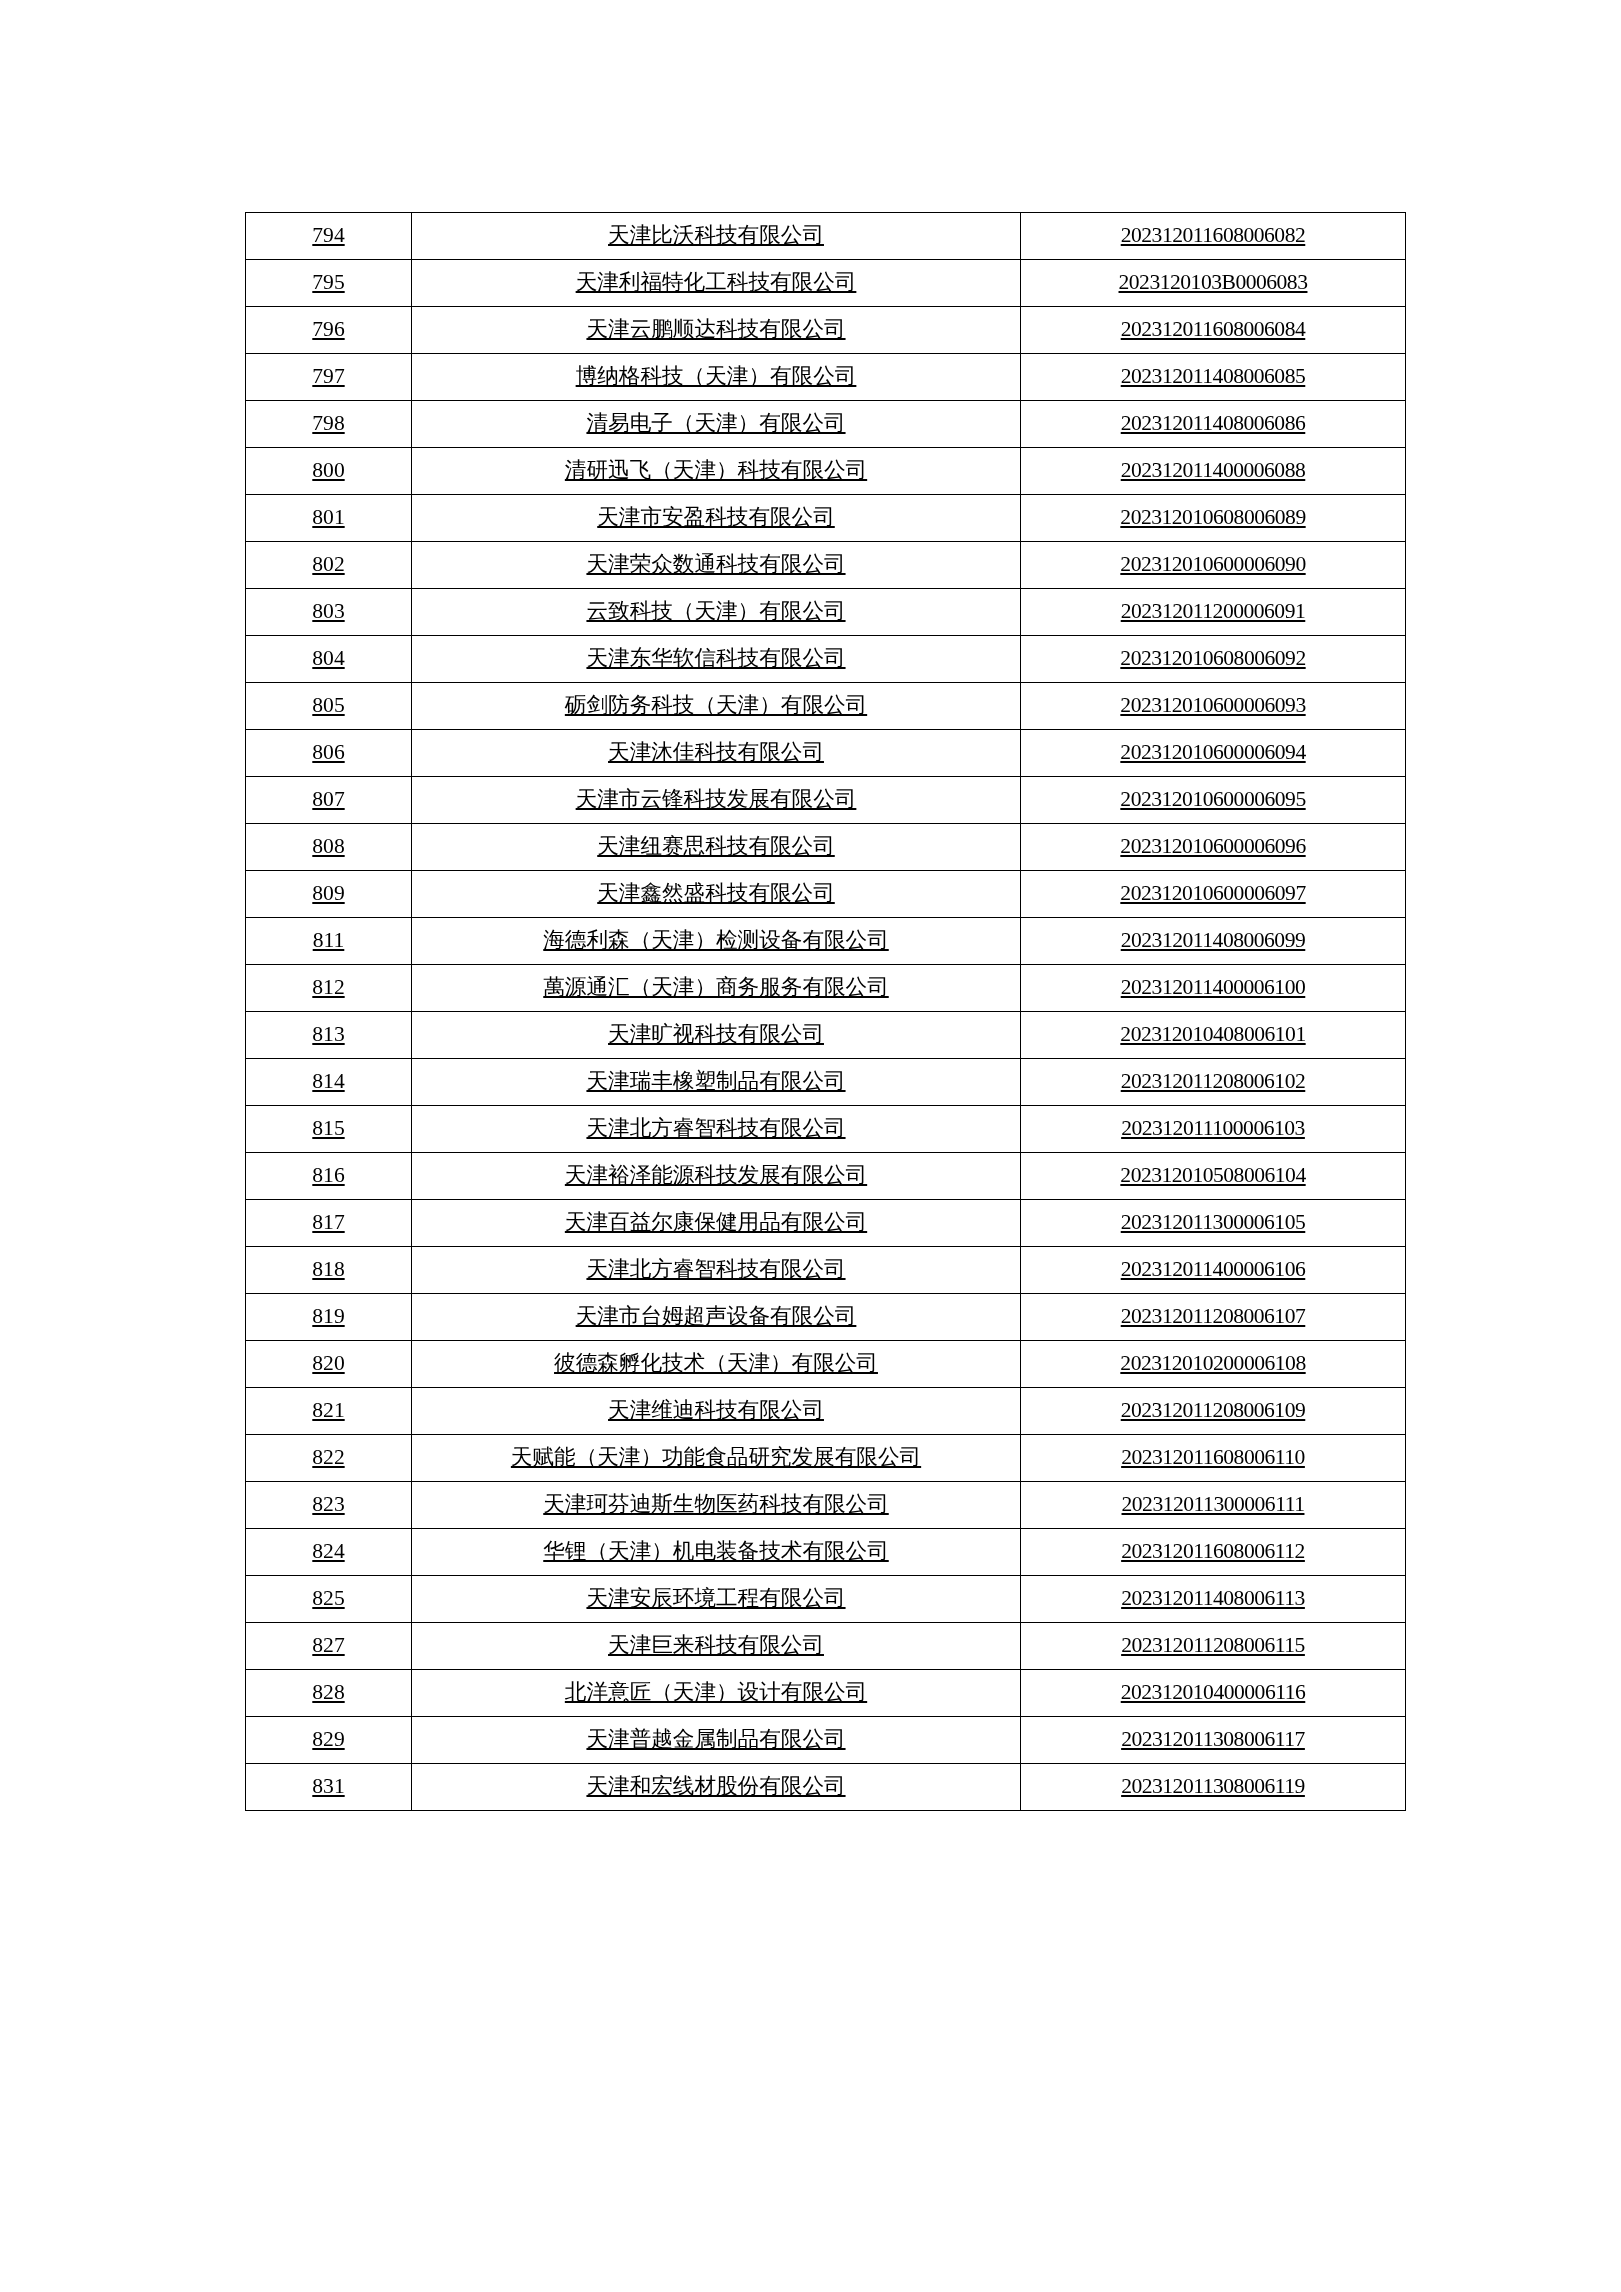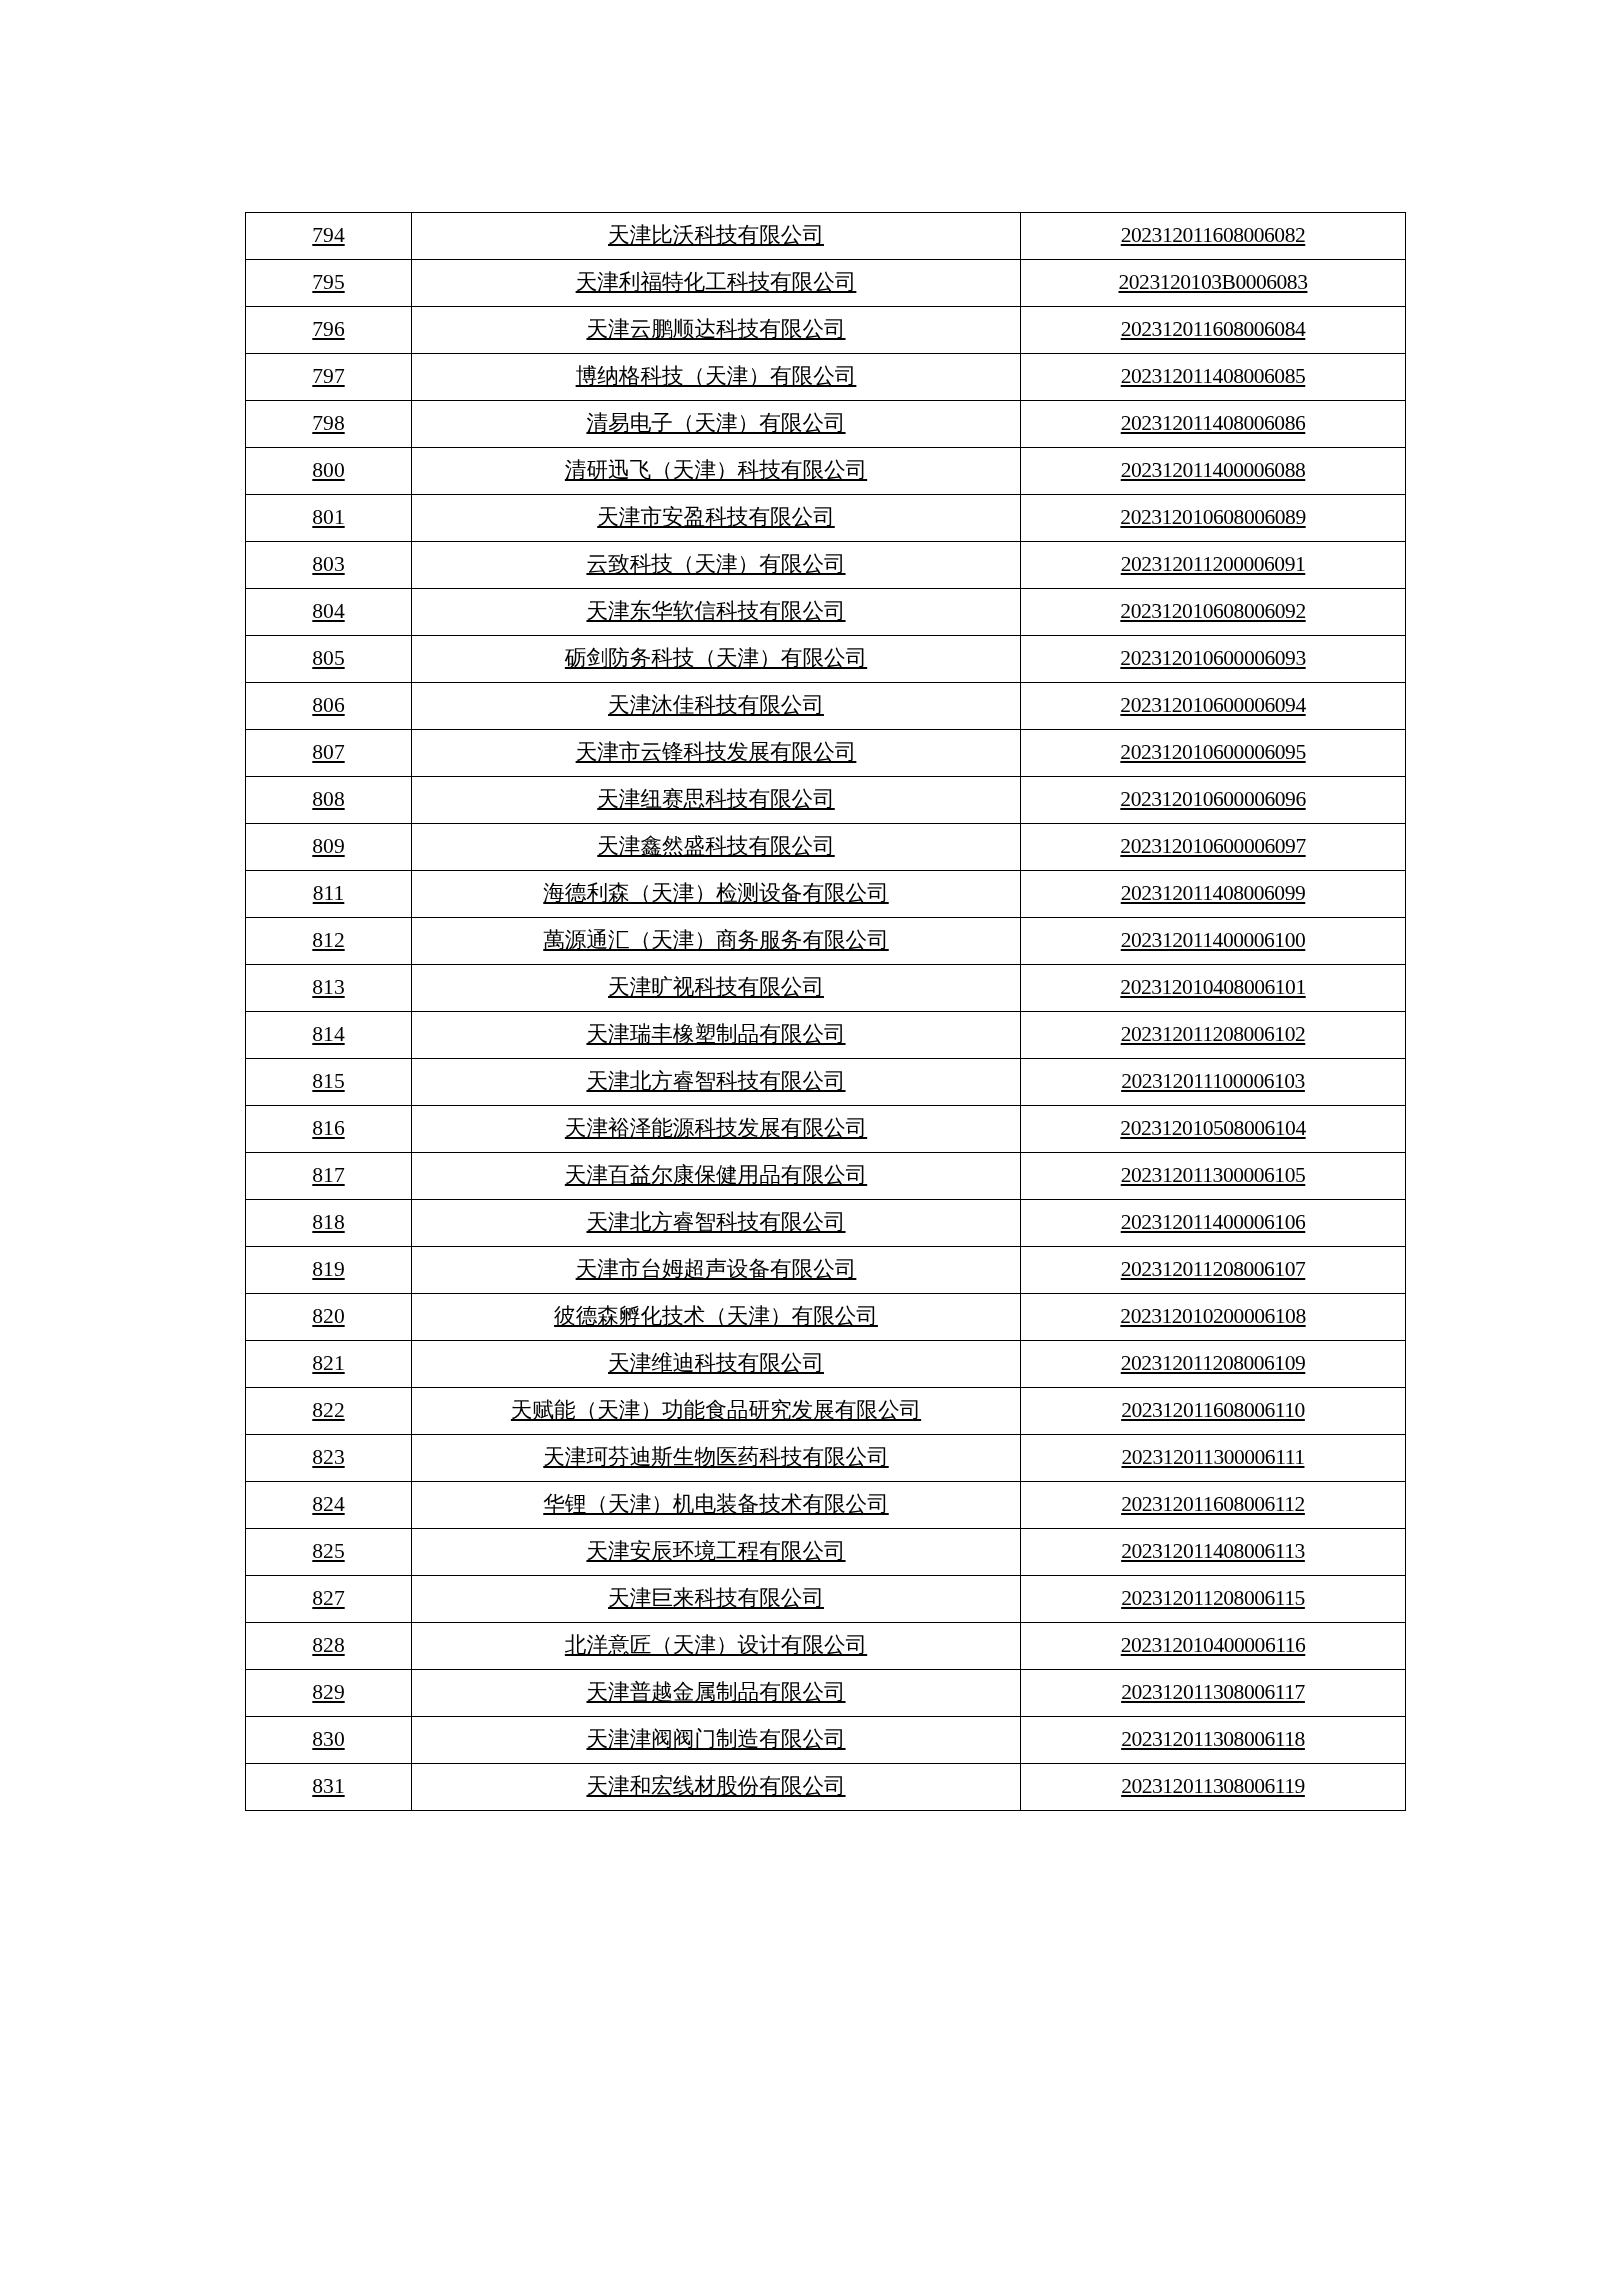--- a/index.html
+++ b/index.html
@@ -48,20 +48,25 @@
       </tr>
       <tr>
         <td>800</td>
         <td>清研迅飞（天津）科技有限公司</td>
         <td class="code">202312011400006088</td>
       </tr>
       <tr>
         <td>801</td>
         <td>天津市安盈科技有限公司</td>
         <td class="code">202312010608006089</td>
+      </tr>
+      <tr>
+        <td>802</td>
+        <td>天津荣众数通科技有限公司</td>
+        <td class="code">202312010600006090</td>
       </tr>
       <tr>
         <td>803</td>
         <td>云致科技（天津）有限公司</td>
         <td class="code">202312011200006091</td>
       </tr>
       <tr>
         <td>804</td>
         <td>天津东华软信科技有限公司</td>
         <td class="code">202312010608006092</td>
@@ -175,24 +180,19 @@
         <td>828</td>
         <td>北洋意匠（天津）设计有限公司</td>
         <td class="code">202312010400006116</td>
       </tr>
       <tr>
         <td>829</td>
         <td>天津普越金属制品有限公司</td>
         <td class="code">202312011308006117</td>
       </tr>
       <tr>
-        <td>830</td>
-        <td>天津津阀阀门制造有限公司</td>
-        <td class="code">202312011308006118</td>
-      </tr>
-      <tr>
         <td>831</td>
         <td>天津和宏线材股份有限公司</td>
         <td class="code">202312011308006119</td>
       </tr>
     </tbody>
 </table>
 
 
 </body></html>

